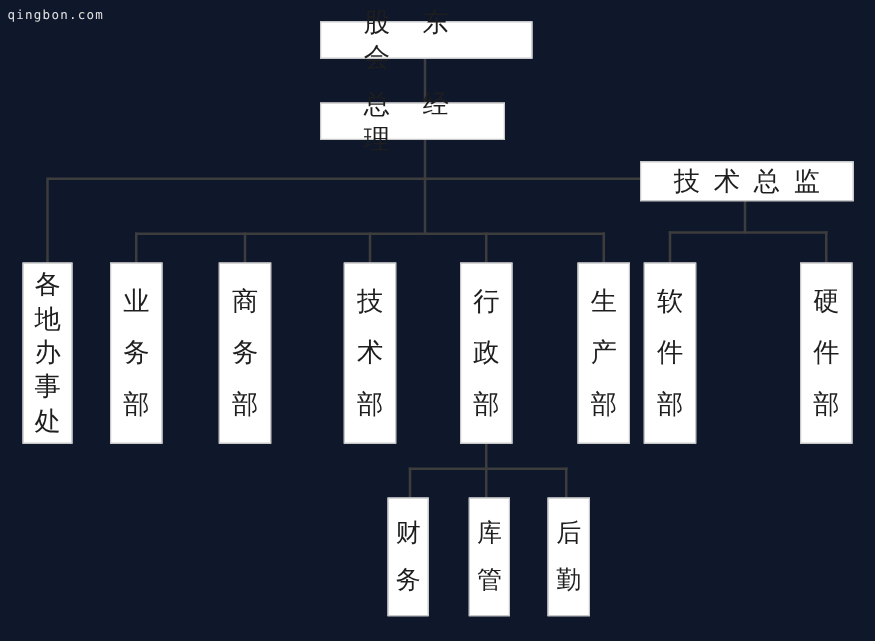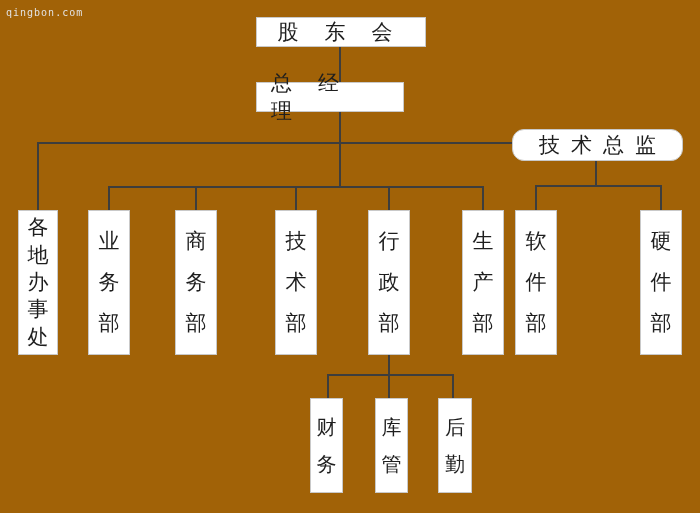--- a/index.html
+++ b/index.html
@@ -4,21 +4,21 @@
 <style>
   html, body {
     margin: 0;
     padding: 0;
     background: #ffffff;
   }
   .canvas {
     position: relative;
     width: 700px;
     height: 513px;
-    background: #a16207;
+    background: #0f172a;
     overflow: hidden;
     font-family: "Liberation Serif", "DejaVu Serif", serif;
   }
   .watermark {
     position: absolute;
     left: 6px;
     top: 7px;
     font-family: "DejaVu Sans Mono", monospace;
     font-size: 10px;
     letter-spacing: 1px;
@@ -34,26 +34,25 @@
     display: flex;
     align-items: center;
     justify-content: center;
   }
   
   .hbox {
     font-size: 21px;
   }
   .ls-wide {
     letter-spacing: 26px;
-    padding-left: 14px; 
+    padding-left: 34px; 
   }
   .ls-med {
     letter-spacing: 11px;
     padding-left: 11px;
-    border-radius: 12px;
   }
   
   .vbox {
     flex-direction: column;
     justify-content: space-evenly;
     font-size: 21px;
   }
   .vbox.small {
     font-size: 20px;
   }

